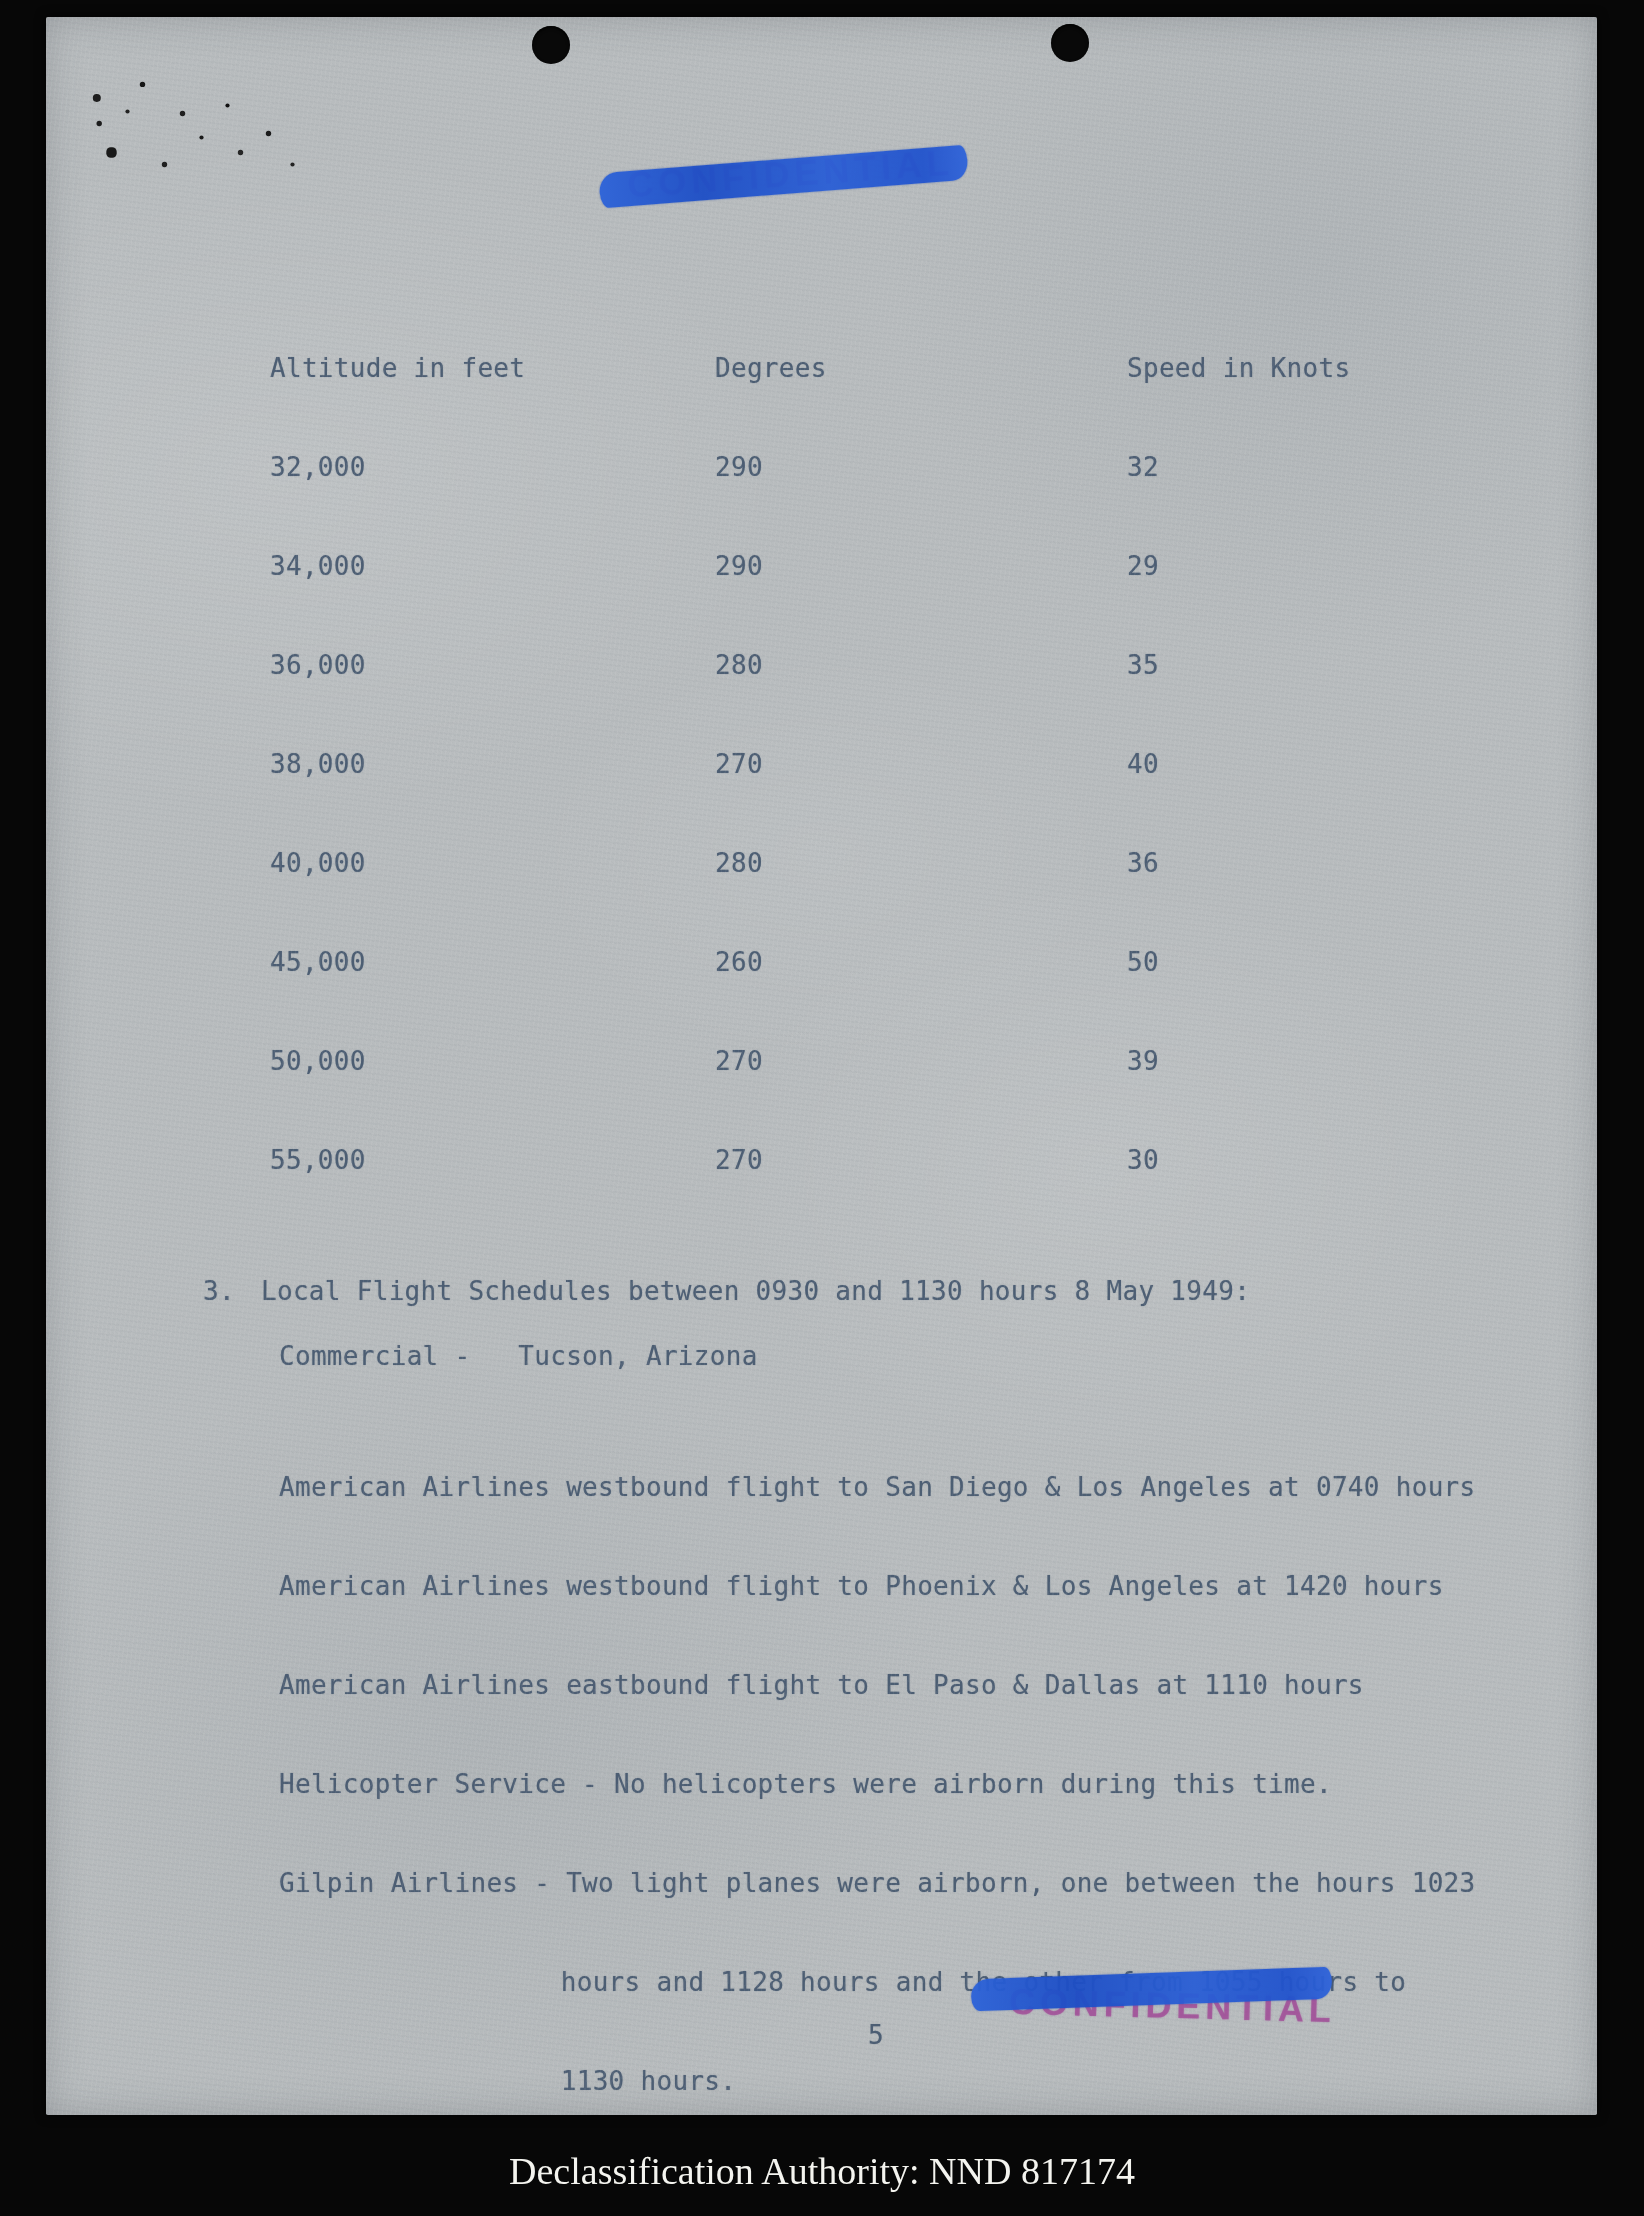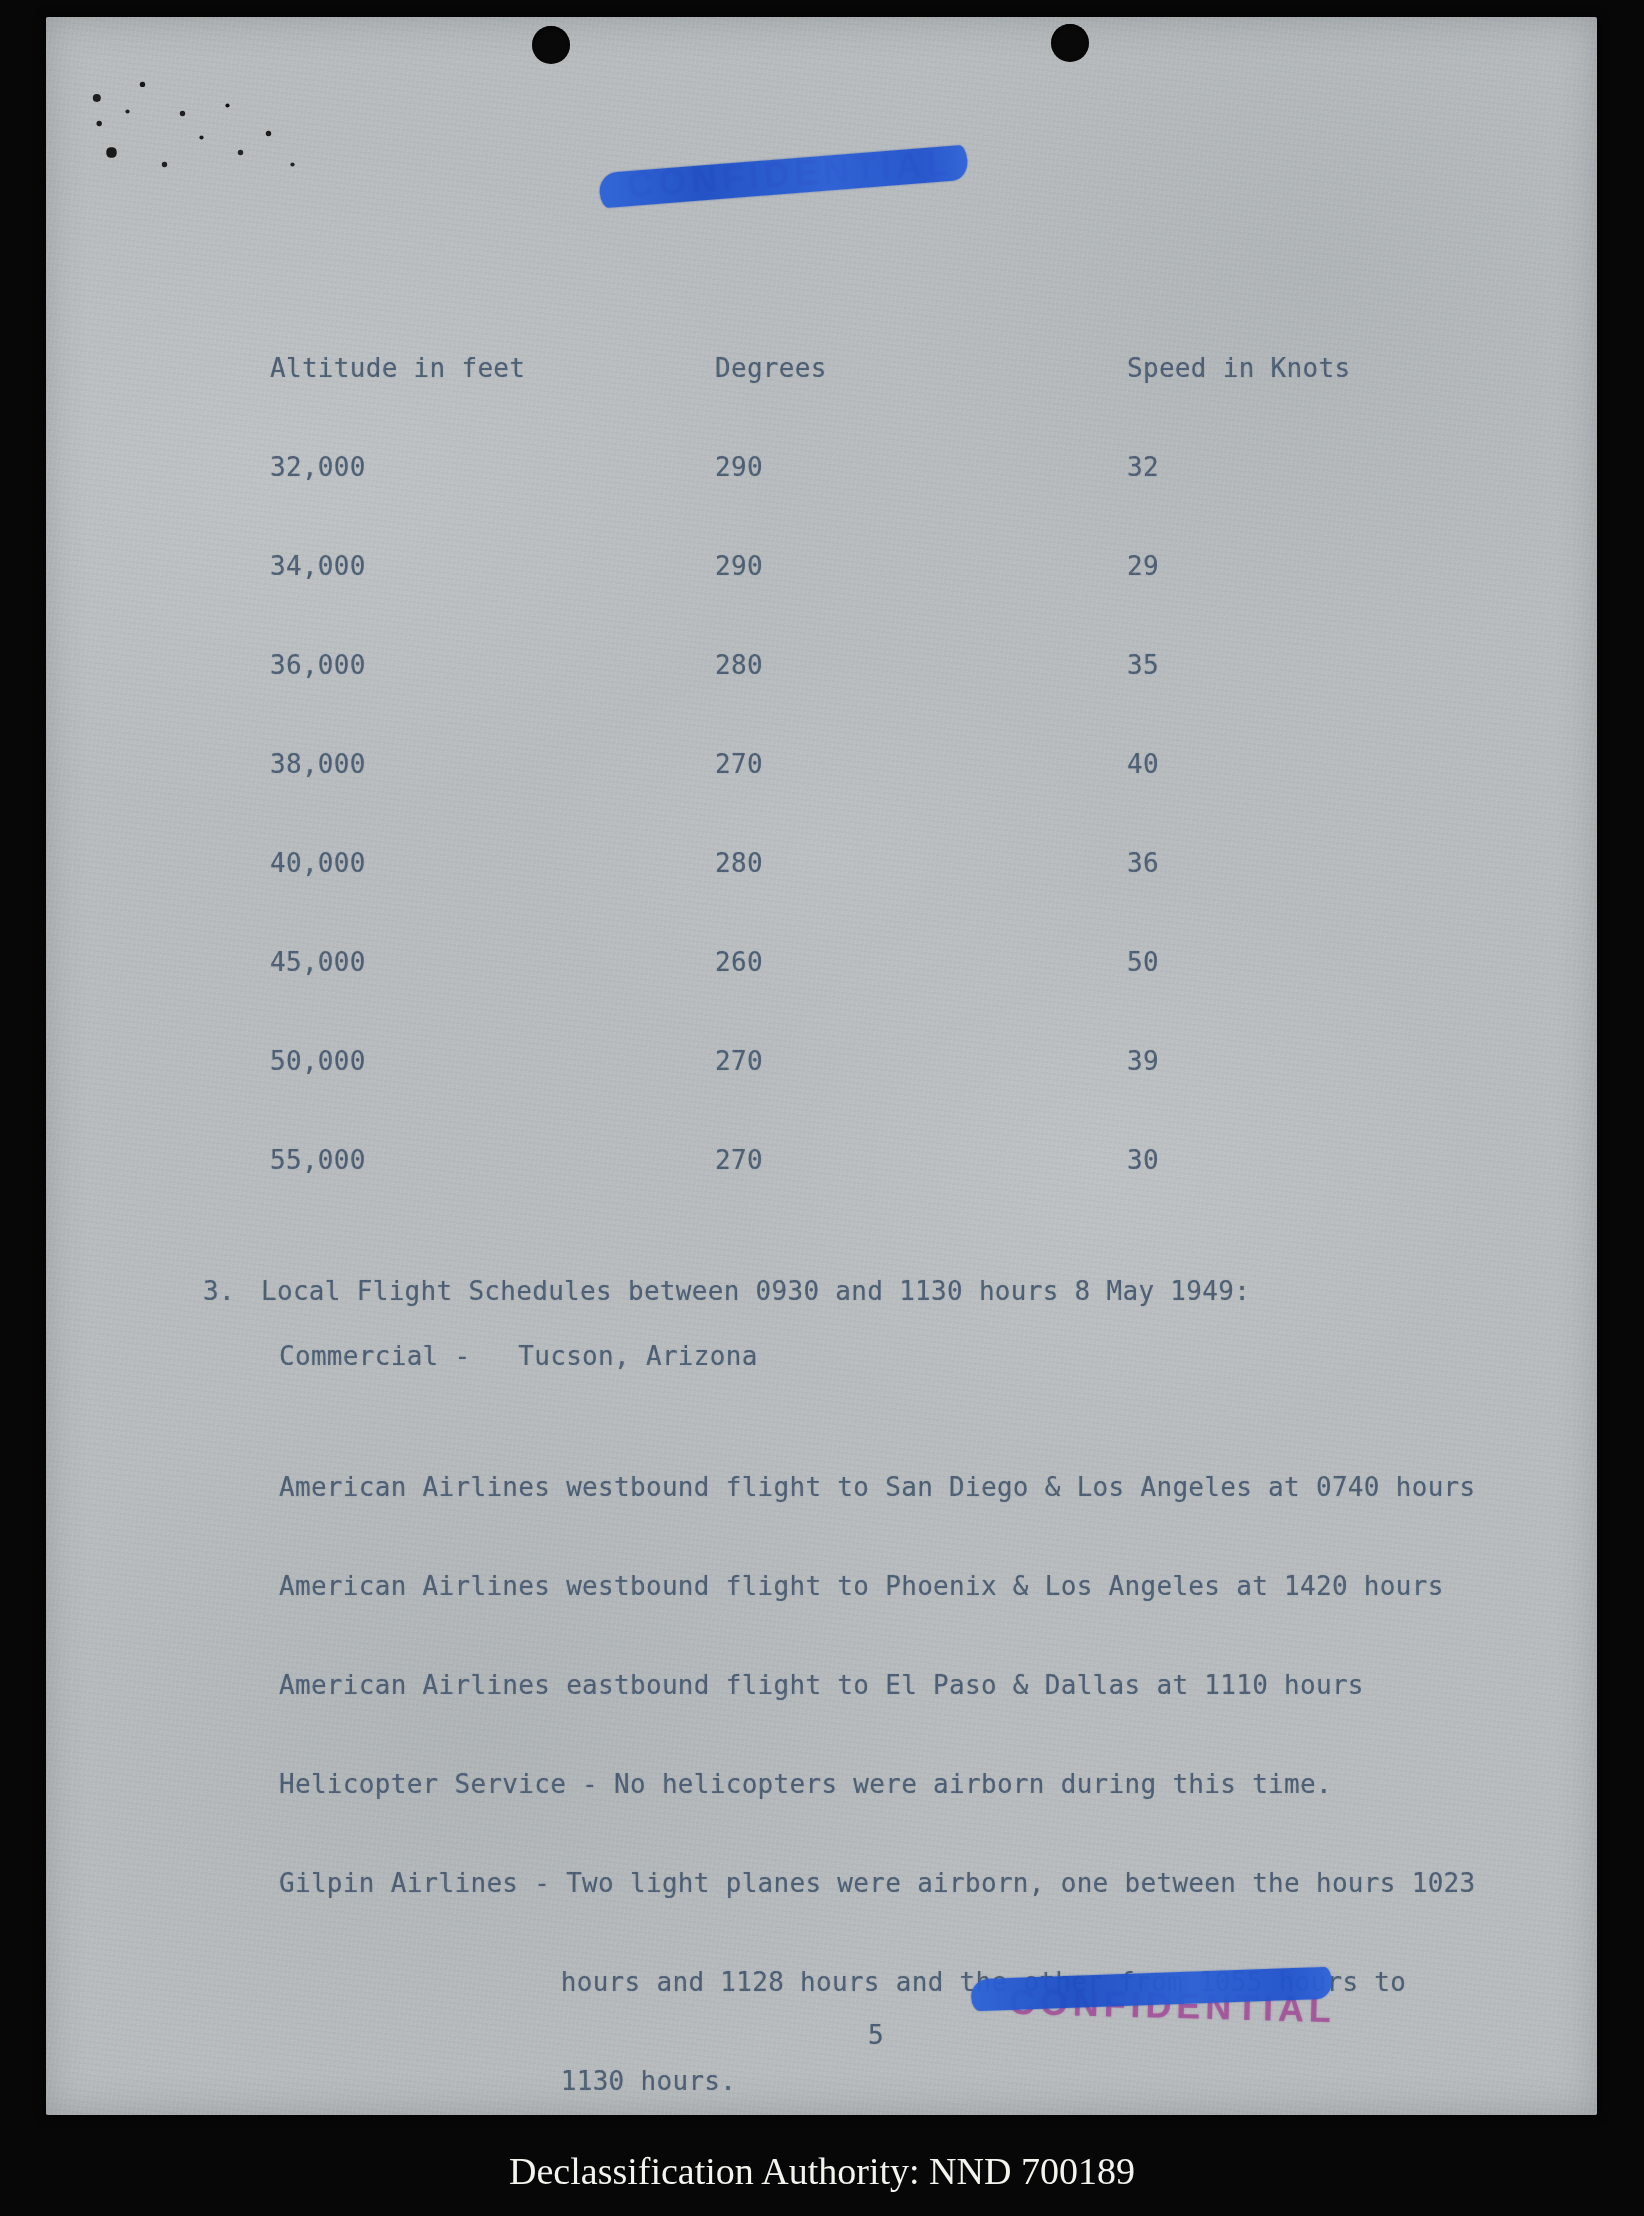--- a/index.html
+++ b/index.html
@@ -163,14 +163,14 @@
 
   <div class="stamp-bottom">
     <div class="stamp-text">CONFIDENTIAL</div>
     <div class="marker"></div>
   </div>
 
   <div class="tw page-num">5</div>
 
 </div>
 
-<div class="footer">Declassification Authority: NND 700189</div>
+<div class="footer">Declassification Authority: NND 817174</div>
 
 
 </body></html>

